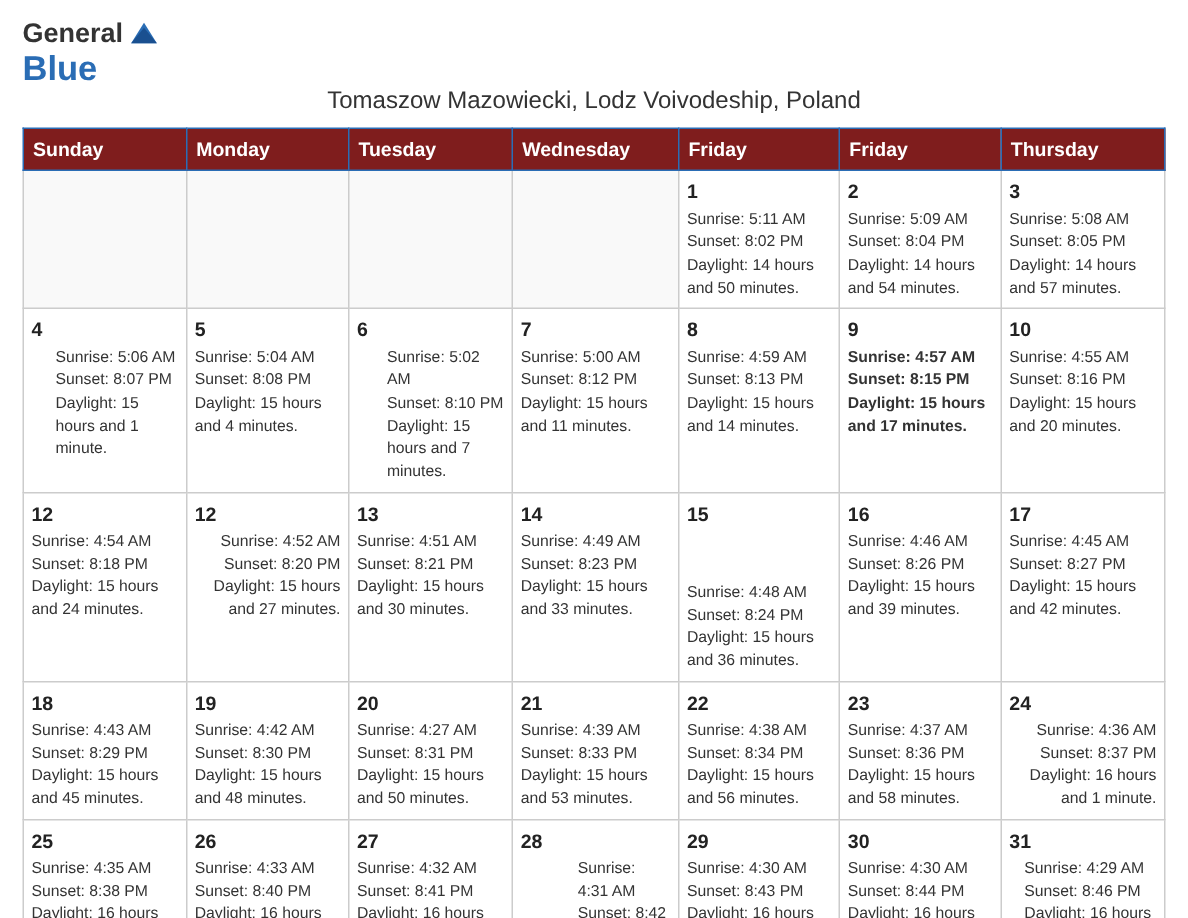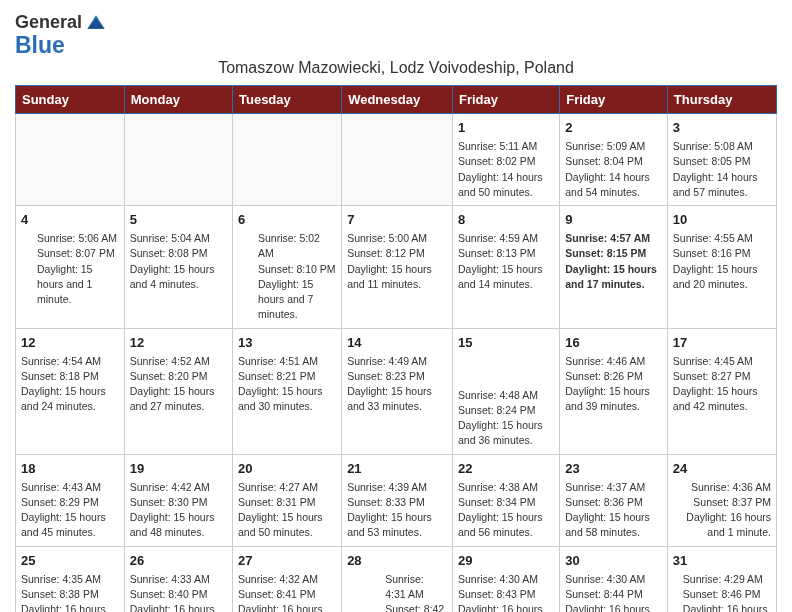--- a/index.html
+++ b/index.html
@@ -200,21 +200,21 @@
       </tr>
       <tr>
         <td>
           <div class="day-num">12</div>
           <div class="day-info" style="white-space: pre-line;">Sunrise: 4:54 AM
 Sunset: 8:18 PM
 Daylight: 15 hours and 24 minutes.</div>
         </td>
         <td>
           <div class="day-num">12</div>
-          <div class="day-info" style="white-space: pre-line;">Sunrise: 4:52 AM
+          <div class="day-info" style="white-space: pre-line; text-align: right;">Sunrise: 4:52 AM
 Sunset: 8:20 PM
 Daylight: 15 hours and 27 minutes.</div>
         </td>
         <td>
           <div class="day-num">13</div>
           <div class="day-info" style="white-space: pre-line;">Sunrise: 4:51 AM
 Sunset: 8:21 PM
 Daylight: 15 hours and 30 minutes.</div>
         </td>
         <td>

